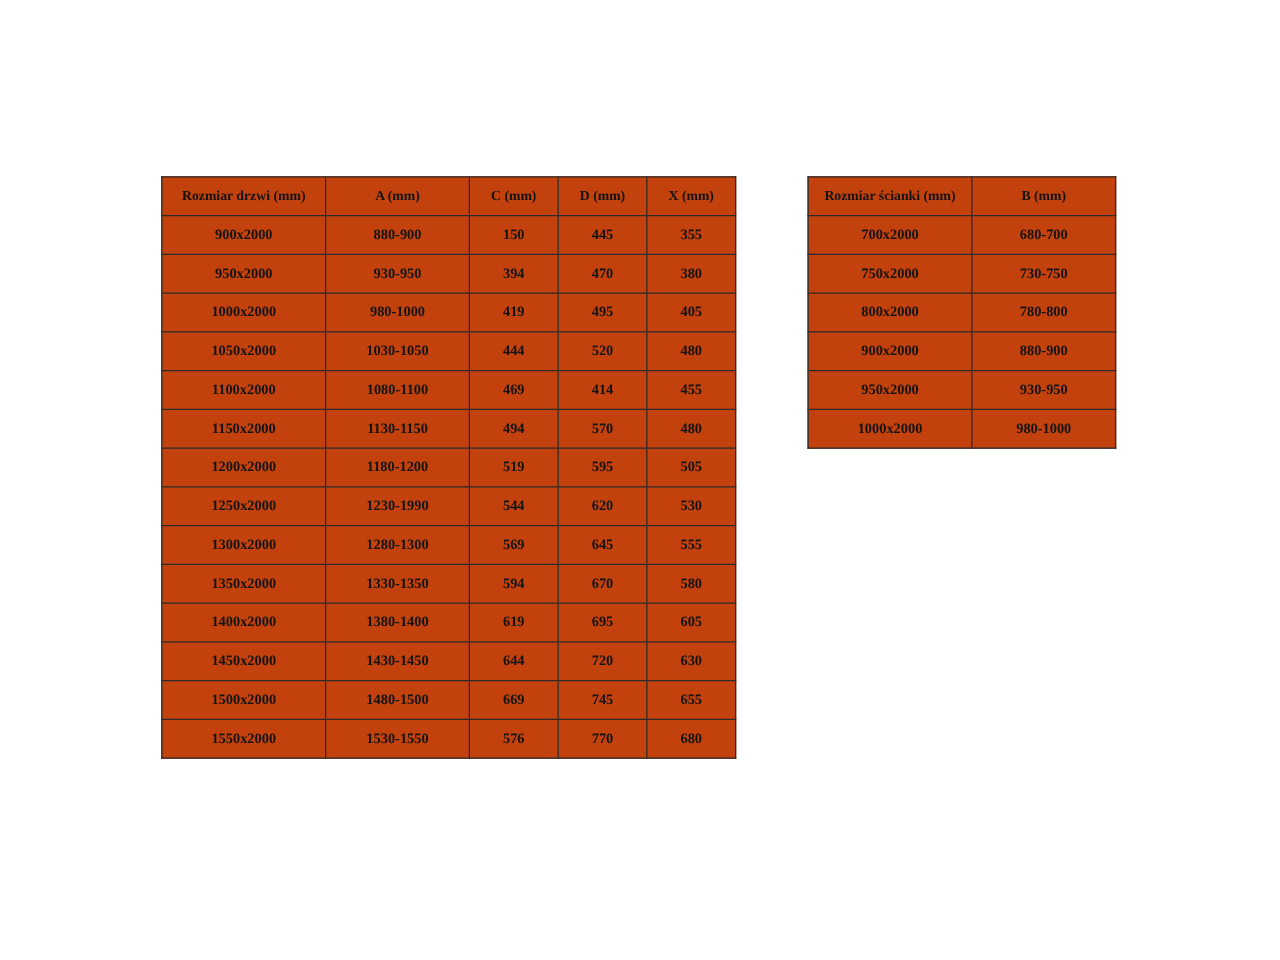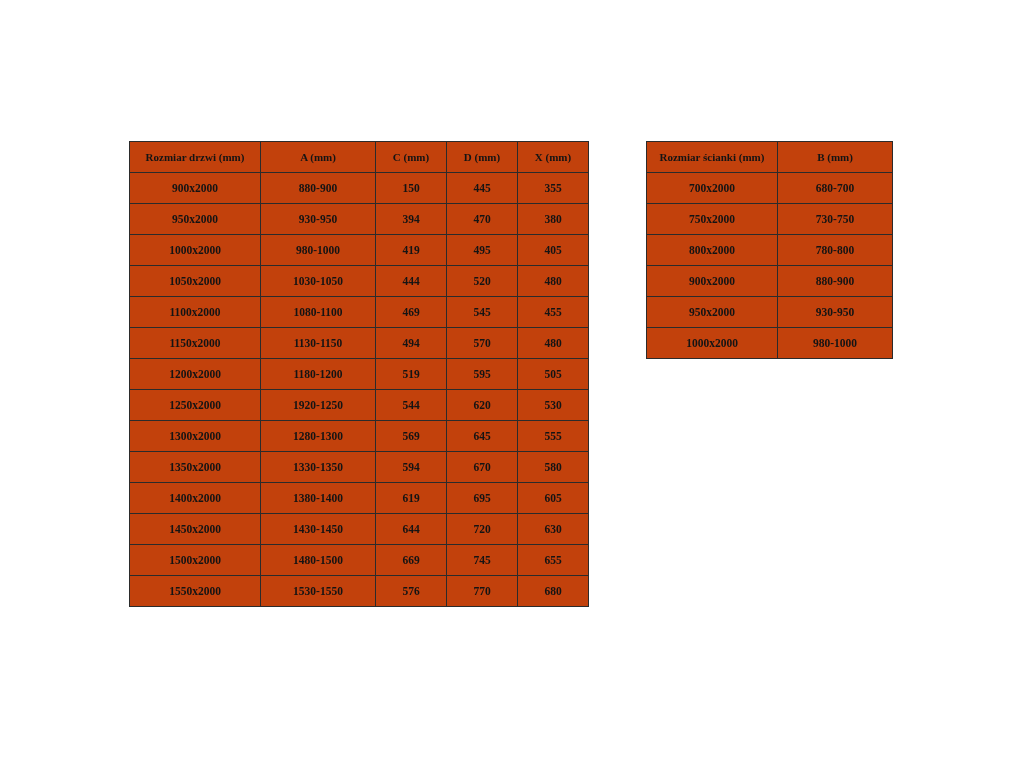--- a/index.html
+++ b/index.html
@@ -106,40 +106,40 @@
           <td>1050x2000</td>
           <td>1030-1050</td>
           <td>444</td>
           <td>520</td>
           <td>480</td>
         </tr>
         <tr>
           <td>1100x2000</td>
           <td>1080-1100</td>
           <td>469</td>
-          <td>545</td>
+          <td>414</td>
           <td>455</td>
         </tr>
         <tr>
           <td>1150x2000</td>
           <td>1130-1150</td>
           <td>494</td>
           <td>570</td>
           <td>480</td>
         </tr>
         <tr>
           <td>1200x2000</td>
           <td>1180-1200</td>
           <td>519</td>
           <td>595</td>
           <td>505</td>
         </tr>
         <tr>
           <td>1250x2000</td>
-          <td>1920-1250</td>
+          <td>1230-1990</td>
           <td>544</td>
           <td>620</td>
           <td>530</td>
         </tr>
         <tr>
           <td>1300x2000</td>
           <td>1280-1300</td>
           <td>569</td>
           <td>645</td>
           <td>555</td>

